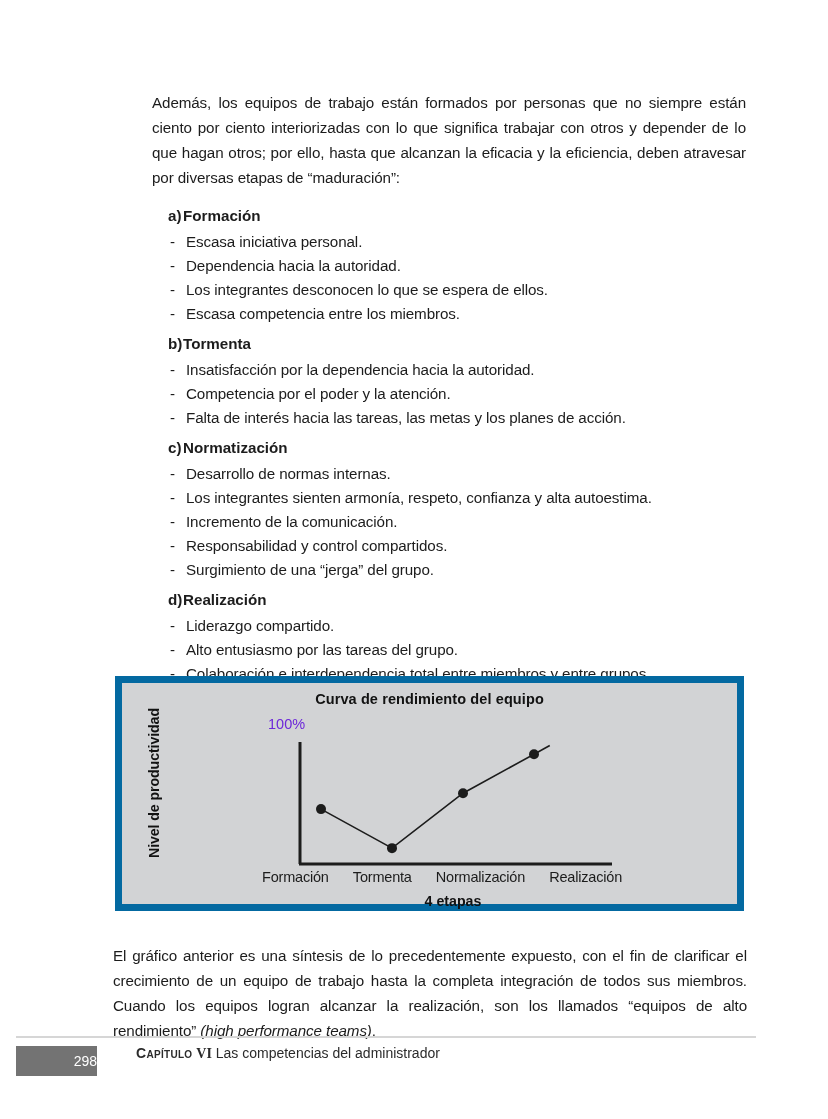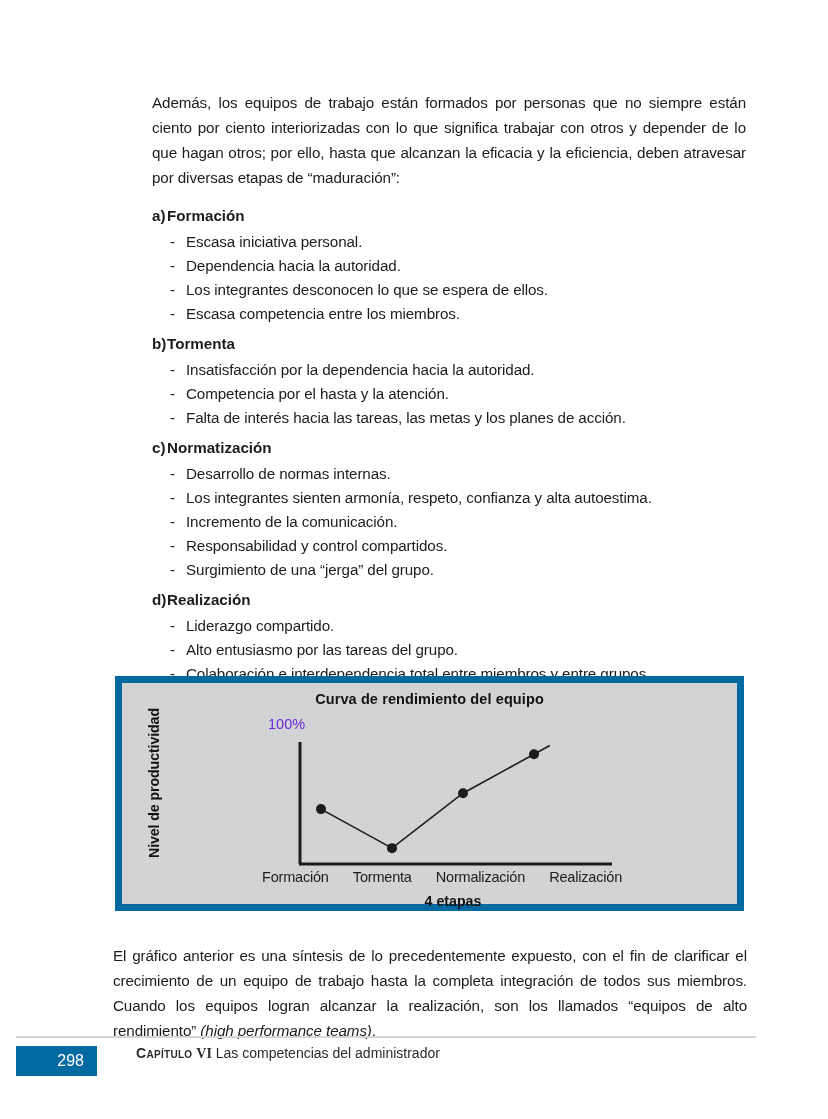--- a/index.html
+++ b/index.html
@@ -33,21 +33,21 @@
     font-size: 15.2px;
     line-height: 25px;
     text-align: justify;
     margin: 0 0 14px 0;
     letter-spacing: -0.1px;
   }
   .sec-head {
     font-size: 15.2px;
     line-height: 24px;
     font-weight: bold;
-    margin: 0 0 2px 0;
+    margin: 0 0 2px 16px;
   }
   .sec-head .marker { display: inline-block; min-width: 15px; }
   ul.items {
     list-style: none;
     margin: 0 0 6px 0;
     padding: 0 0 0 34px;
   }
   ul.items li {
     font-size: 15.2px;
     line-height: 24px;
@@ -151,26 +151,25 @@
     width: 740px;
     height: 2px;
     background: #d6d6d6;
   }
   .page-badge {
     position: absolute;
     left: 0;
     top: 1046px;
     width: 81px;
     height: 30px;
-    background: #0369a1;
+    background: #737373;
     color: #ffffff;
-    font-size: 16px;
+    font-size: 14px;
     text-align: right;
     line-height: 30px;
-    padding-right: 13px;
     box-sizing: border-box;
   }
   .footer-text {
     position: absolute;
     left: 97px;
     top: 1044px;
     width: 600px;
   }
   .footer-line1 {
     font-size: 11.4px;
@@ -208,21 +207,21 @@
         <div class="sec-head"><span class="marker">a)</span><span>Formación</span></div>
         <ul class="items">
           <li><span class="dash">-</span><span>Escasa iniciativa personal.</span></li>
           <li><span class="dash">-</span><span>Dependencia hacia la autoridad.</span></li>
           <li><span class="dash">-</span><span>Los integrantes desconocen lo que se espera de ellos.</span></li>
           <li><span class="dash">-</span><span>Escasa competencia entre los miembros.</span></li>
         </ul>
         <div class="sec-head"><span class="marker">b)</span><span>Tormenta</span></div>
         <ul class="items">
           <li><span class="dash">-</span><span>Insatisfacción por la dependencia hacia la autoridad.</span></li>
-          <li><span class="dash">-</span><span>Competencia por el hasta y la atención.</span></li>
+          <li><span class="dash">-</span><span>Competencia por el poder y la atención.</span></li>
           <li><span class="dash">-</span><span>Falta de interés hacia las tareas, las metas y los planes de acción.</span></li>
         </ul>
         <div class="sec-head"><span class="marker">c)</span><span>Normatización</span></div>
         <ul class="items">
           <li><span class="dash">-</span><span>Desarrollo de normas internas.</span></li>
           <li><span class="dash">-</span><span>Los integrantes sienten armonía, respeto, confianza y alta autoestima.</span></li>
           <li><span class="dash">-</span><span>Incremento de la comunicación.</span></li>
           <li><span class="dash">-</span><span>Responsabilidad y control compartidos.</span></li>
           <li><span class="dash">-</span><span>Surgimiento de una “jerga” del grupo.</span></li>
         </ul>

